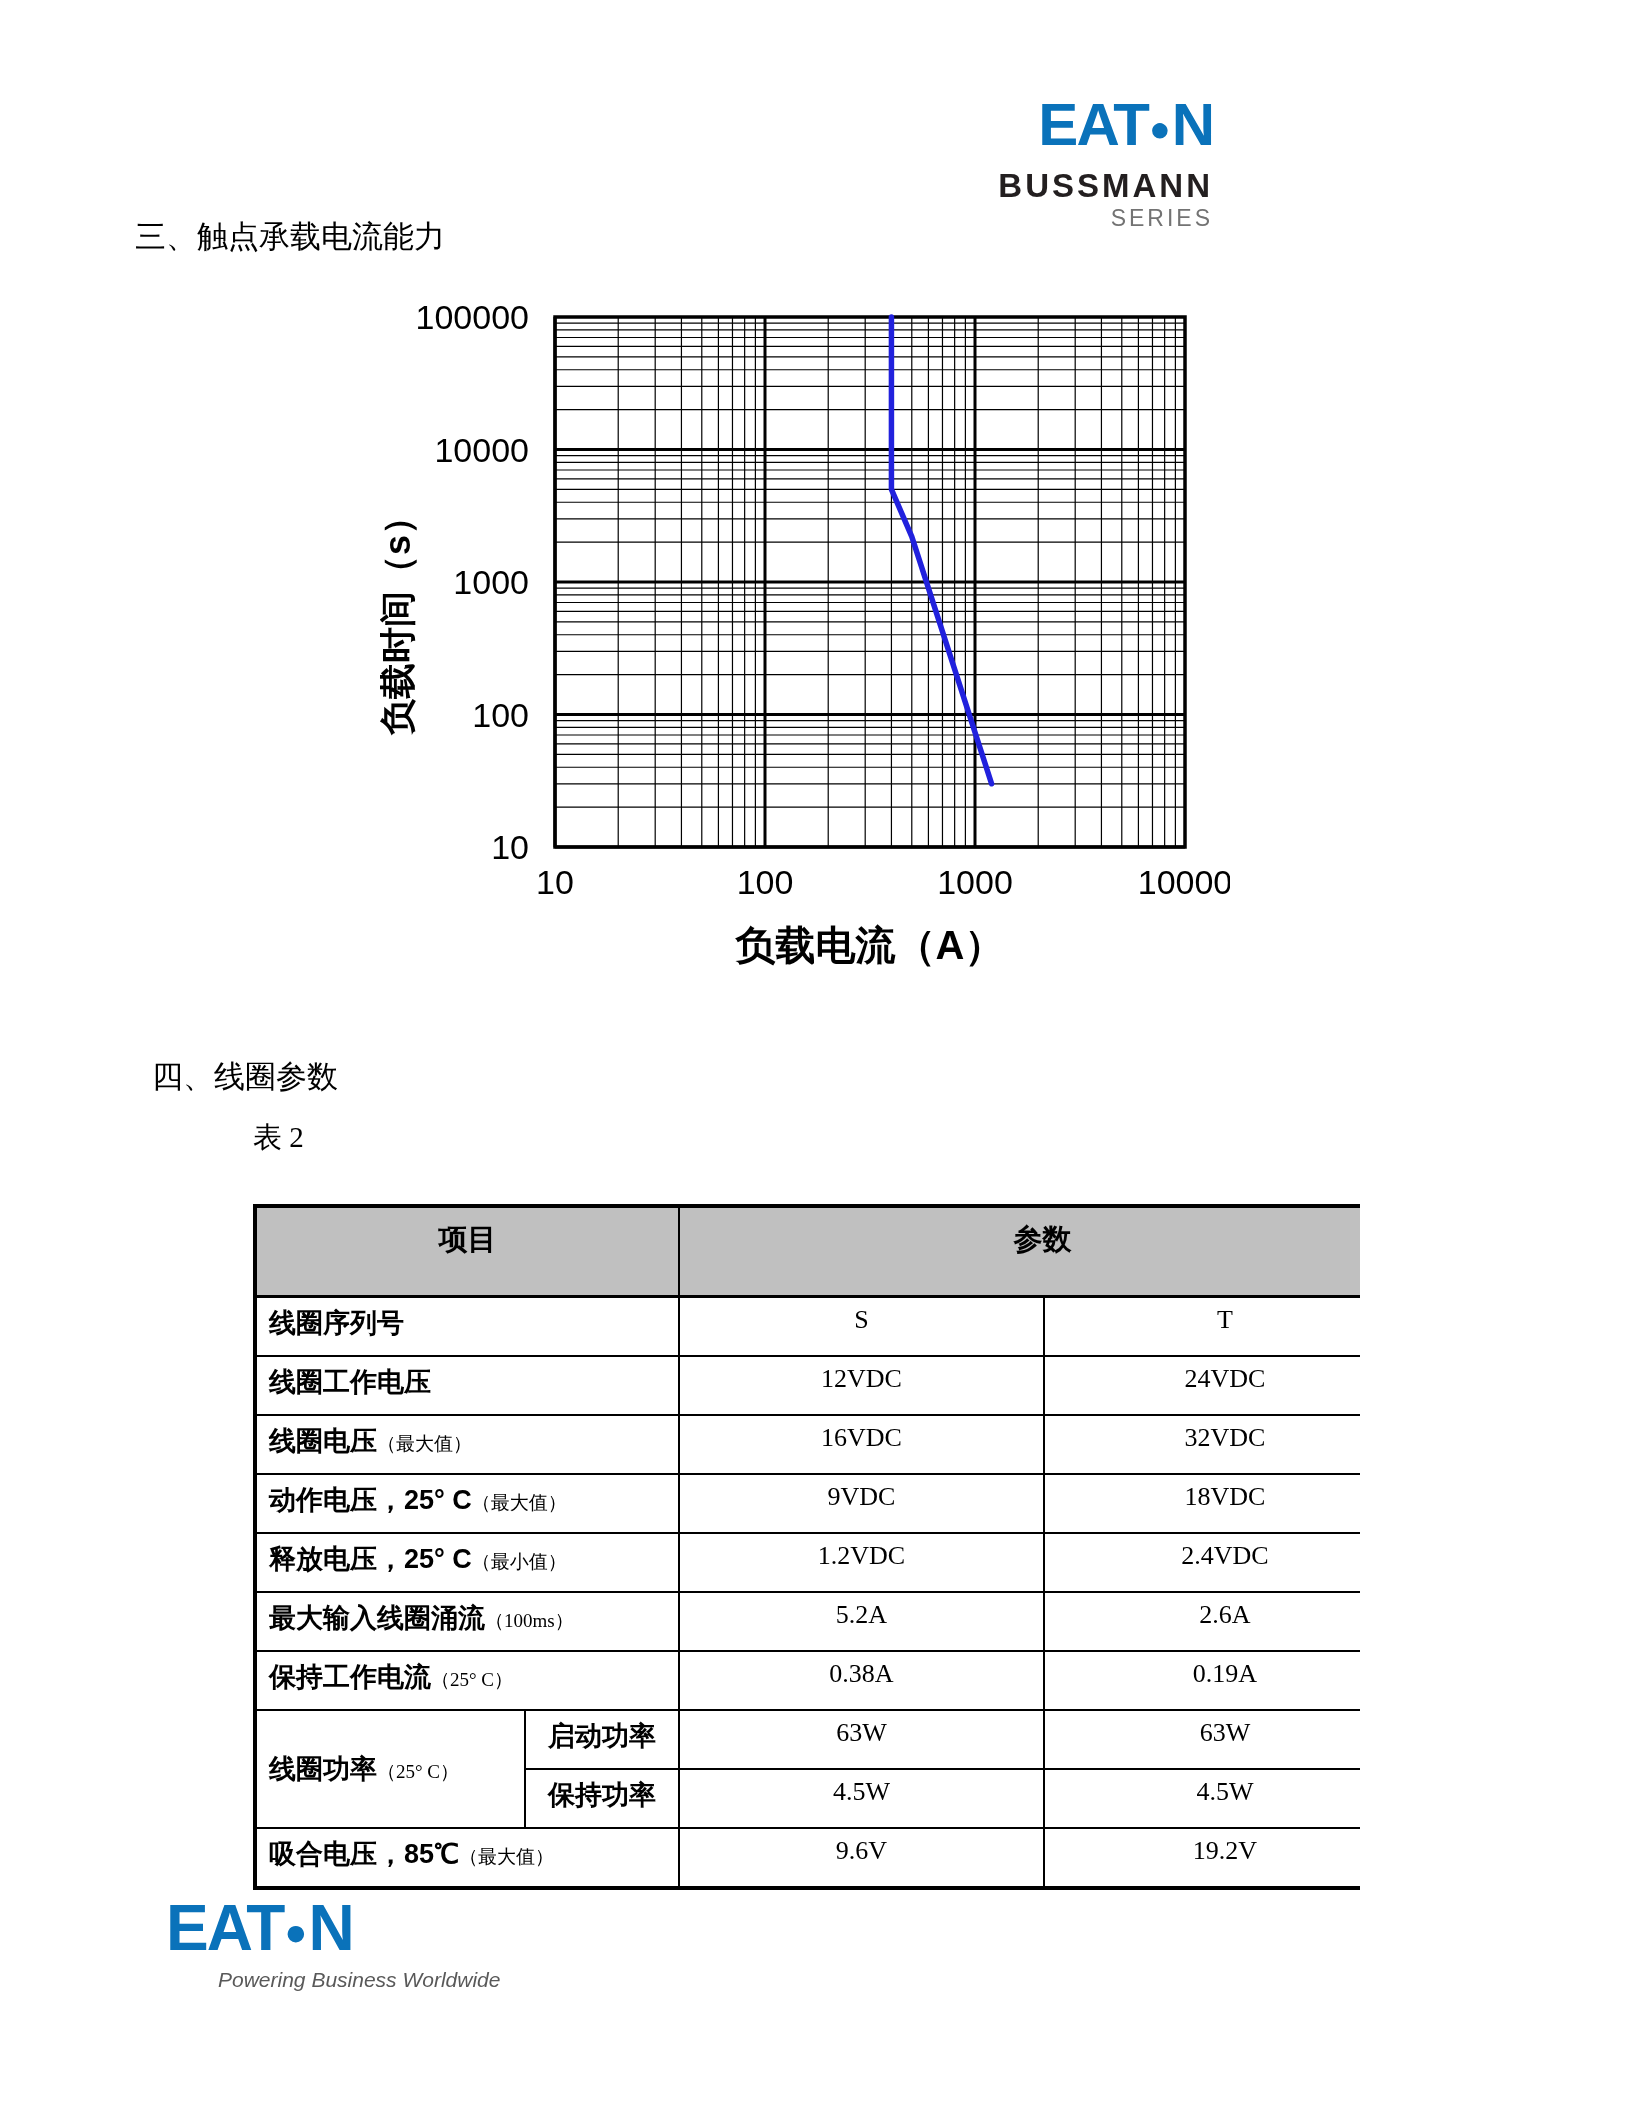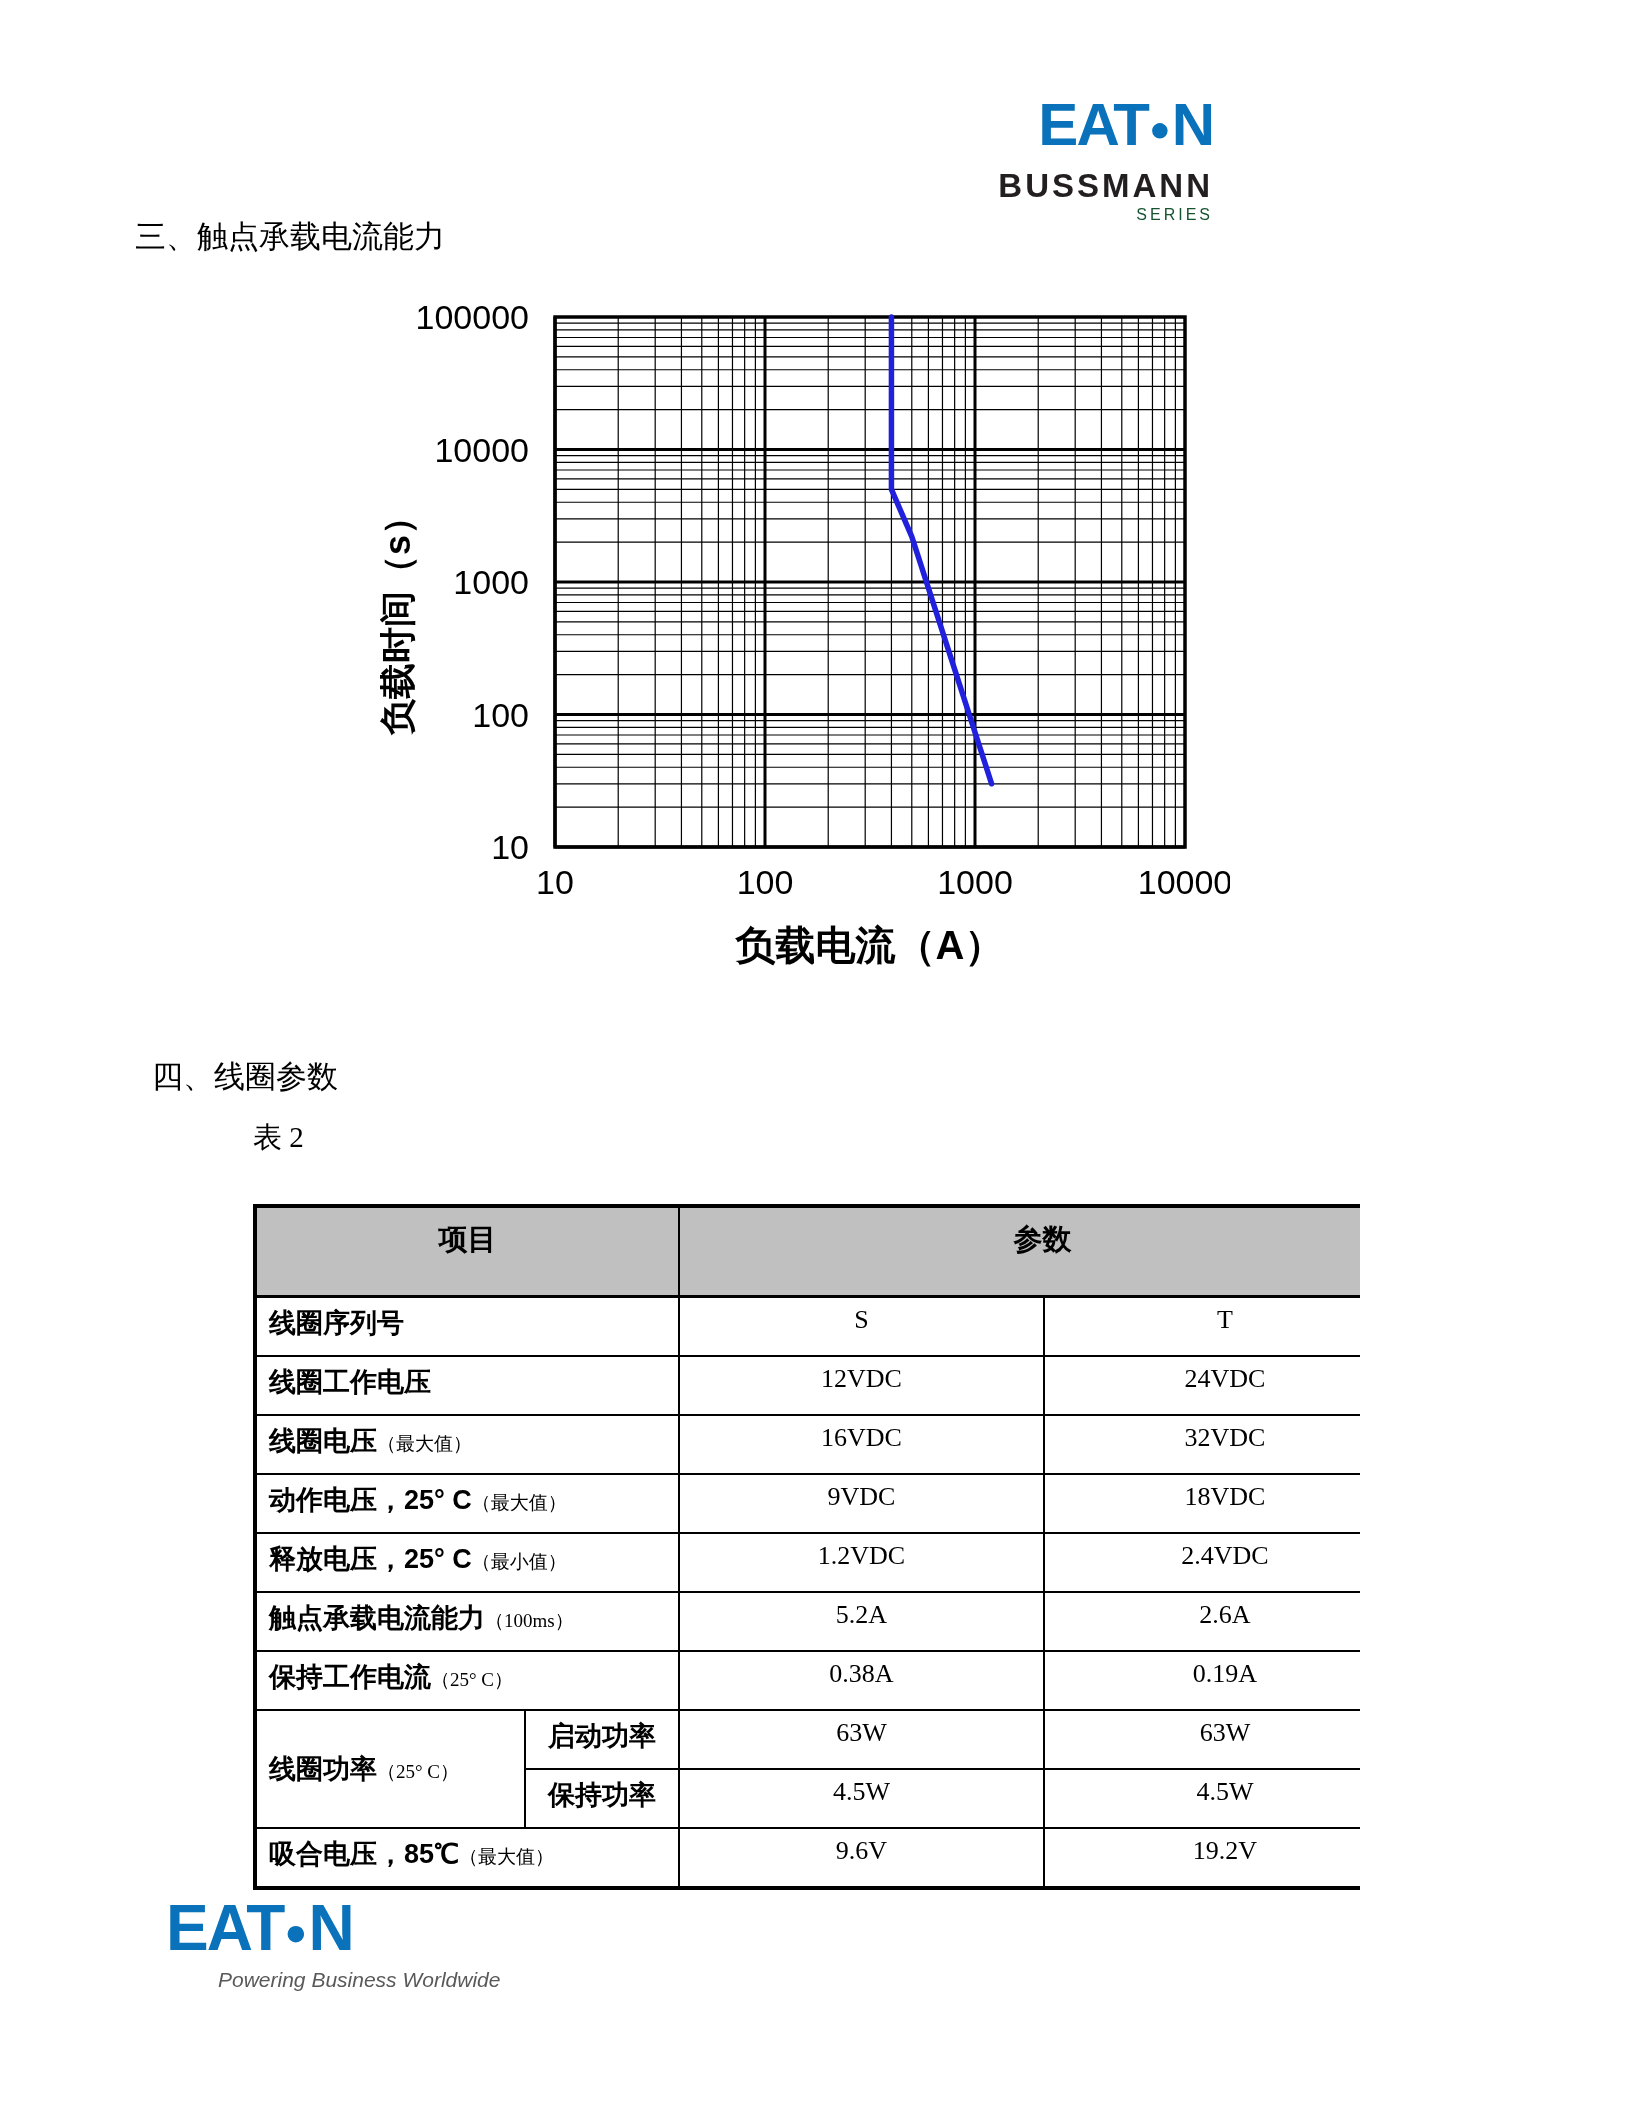--- a/index.html
+++ b/index.html
@@ -5,21 +5,21 @@
   html,body{margin:0;padding:0;background:#ffffff;}
   .page{position:relative;width:1360px;height:2112px;background:#fff;overflow:hidden;
         font-family:"Liberation Sans",sans-serif;color:#000;}
 
   
   .brand-block{position:absolute;top:95px;right:147px;text-align:right;}
   .eaton-word{font-weight:bold;line-height:1;letter-spacing:-2px;font-family:"Liberation Sans",sans-serif;}
   .eaton-word .dot{font-size:0.60em;vertical-align:0.12em;letter-spacing:0;margin:0 1px;}
   .brand-top .eaton-word{font-size:60px;}
   .bussmann{font-size:33px;font-weight:bold;color:#231f20;letter-spacing:3px;line-height:1;margin-top:14px;}
-  .series{font-size:16px;color:#14532d;letter-spacing:3px;line-height:1;margin-top:5px;}
+  .series{font-size:23px;color:#737373;letter-spacing:3px;line-height:1;margin-top:5px;}
 
   
   .sec{position:absolute;font-family:"Liberation Serif",serif;font-size:31px;white-space:nowrap;}
   .sec3{left:135px;top:216px;font-family:Liberation Serif, serif;}
   .sec4{left:152px;top:1056px;}
 
   
   .chart-svg{position:absolute;left:380px;top:281px;}
 
   
@@ -178,21 +178,21 @@
           <td class="lbl" colspan="2"><span class="main">动作电压，25° C</span><span class="note">（最大值）</span></td>
           <td class="val">9VDC</td>
           <td class="val">18VDC</td>
         </tr>
         <tr>
           <td class="lbl" colspan="2"><span class="main">释放电压，25° C</span><span class="note">（最小值）</span></td>
           <td class="val">1.2VDC</td>
           <td class="val">2.4VDC</td>
         </tr>
         <tr>
-          <td class="lbl" colspan="2"><span class="main">触点承载电流能力</span><span class="note">（100ms）</span></td>
+          <td class="lbl" colspan="2"><span class="main">最大输入线圈涌流</span><span class="note">（100ms）</span></td>
           <td class="val">5.2A</td>
           <td class="val">2.6A</td>
         </tr>
         <tr>
           <td class="lbl" colspan="2"><span class="main">保持工作电流</span><span class="note">（25° C）</span></td>
           <td class="val">0.38A</td>
           <td class="val">0.19A</td>
         </tr>
         <tr>
           <td class="lbl rowspan-lbl" rowspan="2"><span class="main">线圈功率</span><span class="note">（25° C）</span></td>

